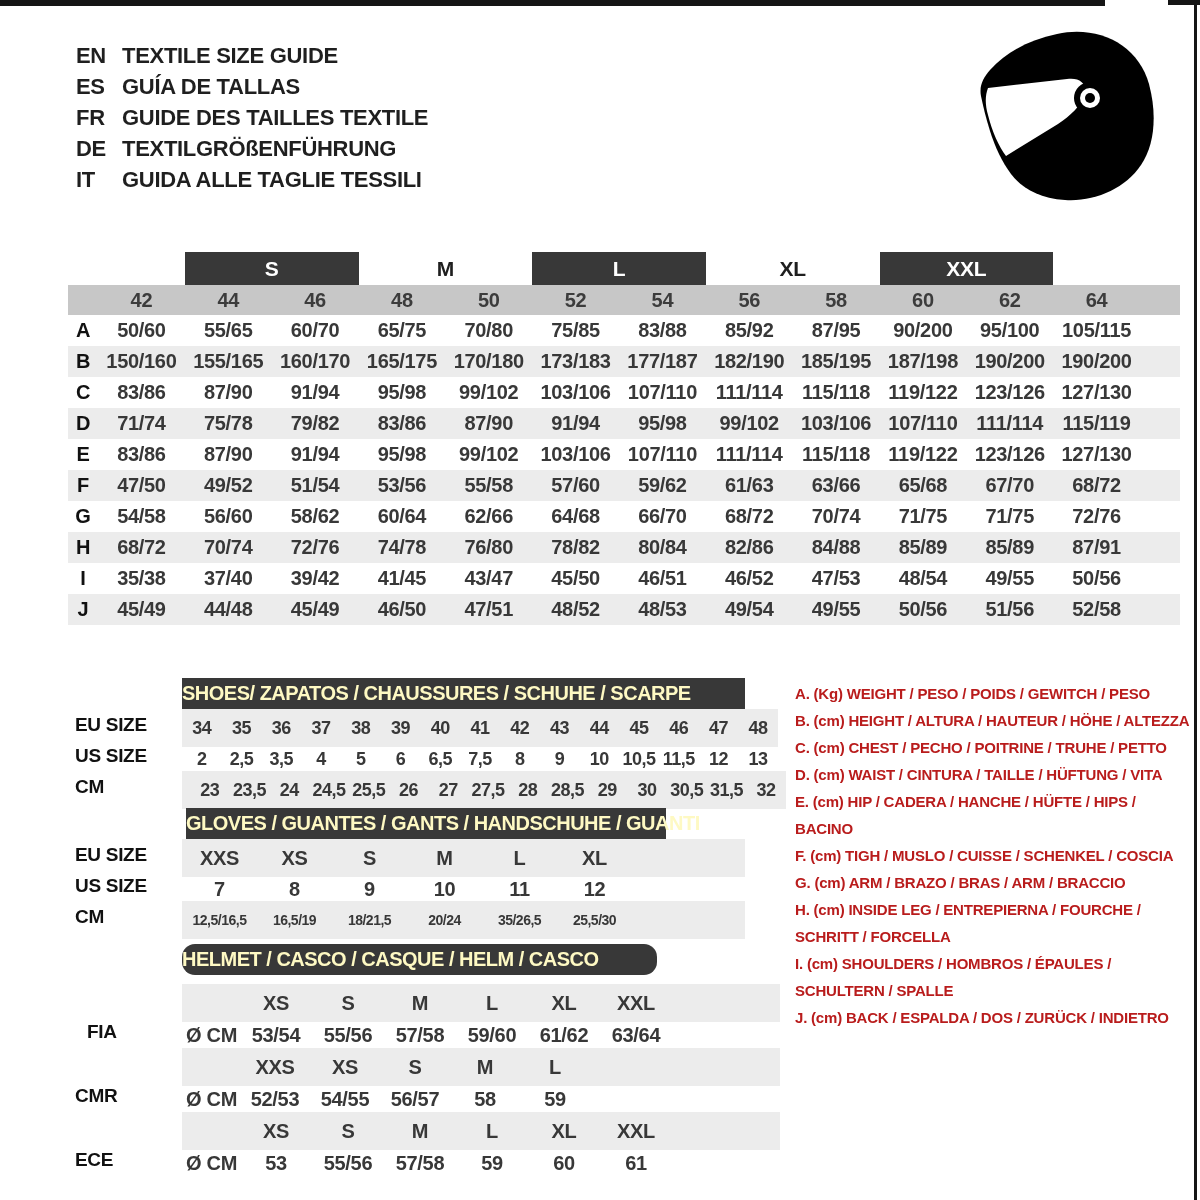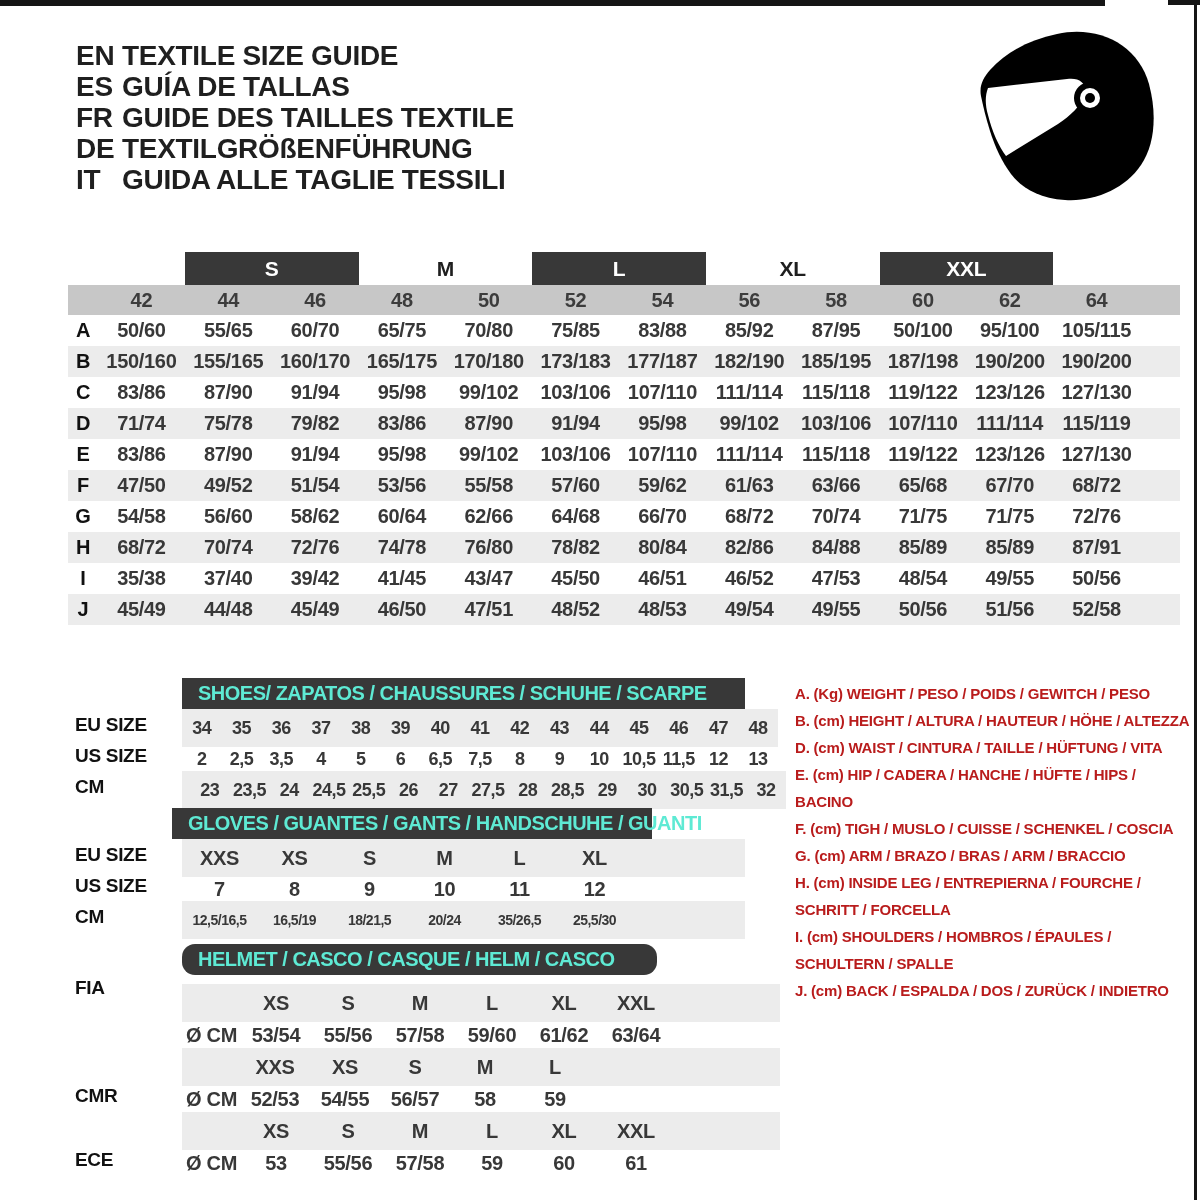--- a/index.html
+++ b/index.html
@@ -6,43 +6,43 @@
   .page{position:relative;width:1200px;height:1200px;background:#ffffff;overflow:hidden;
         font-family:"Liberation Sans",sans-serif;font-weight:bold;color:#1f1f1f;letter-spacing:-0.3px;}
 
   
   .top-rule{position:absolute;left:0;top:0;width:1105px;height:6px;background:#151515;}
   .corner-rule{position:absolute;left:1168px;top:0;width:32px;height:5px;background:#151515;}
   .right-rule{position:absolute;left:1194px;top:0;width:3px;height:1200px;background:#151515;}
 
   
   .languages{position:absolute;left:76px;top:40px;}
-  .lang-row{display:flex;font-size:28px;line-height:31px;}
+  .lang-row{display:flex;font-size:22px;line-height:31px;}
   .lang-code{width:46px;}
 
   .helmet-art{position:absolute;left:975px;top:28px;}
 
   
   .main-table{position:absolute;left:68px;top:252px;width:1112px;}
   .band{display:grid;grid-template-columns:30px 1fr 40px;}
   .cells{display:grid;}
   .cells > div{display:flex;align-items:center;justify-content:center;white-space:nowrap;}
   .c12{grid-template-columns:repeat(12,1fr);}
   .groups{display:grid;grid-template-columns:30px repeat(12,1fr) 40px;height:33px;}
   .group{display:flex;align-items:center;justify-content:center;font-size:21px;}
   .group.boxed{background:#383838;color:#fff;}
   .numbers{height:30px;background:#c7c7c7;}
   .numbers .cells > div{font-size:20px;color:#3c3c3c;}
   .mrow{height:31px;font-size:20px;color:#383838;}
   .mrows > .mrow:nth-child(even){background:#ececec;}
   .mlabel{display:flex;align-items:center;justify-content:center;font-size:20px;color:#111;}
 
   
-  .section-title{position:absolute;height:31px;background:#383838;color:#5eead4;display:flex;
-                 align-items:center;padding-left:16px;box-sizing:border-box;font-size:20px;letter-spacing:-0.5px;white-space:nowrap;}
+  .section-title{position:absolute;height:31px;background:#383838;color:#fef9c3;display:flex;
+                 align-items:center;padding-left:0;box-sizing:border-box;font-size:20px;letter-spacing:-0.5px;white-space:nowrap;}
 
   
   .side-label{position:absolute;left:75px;height:31px;display:flex;align-items:center;font-size:19px;color:#111;white-space:nowrap;}
 
   
   .subrow{position:absolute;height:38px;font-size:20px;color:#383838;}
   .subrow.gray{background:#ececec;}
   .subrow .cells{height:100%;}
   .shoes-cells{grid-template-columns:repeat(15,1fr);font-size:18px;letter-spacing:-0.5px;}
   .gloves-cells{grid-template-columns:repeat(6,75px) 1fr;}
@@ -130,21 +130,21 @@
           <div class="cells c12">
             <div class="">50/60</div>
             <div class="">55/65</div>
             <div class="">60/70</div>
             <div class="">65/75</div>
             <div class="">70/80</div>
             <div class="">75/85</div>
             <div class="">83/88</div>
             <div class="">85/92</div>
             <div class="">87/95</div>
-            <div class="">50/100</div>
+            <div class="">90/200</div>
             <div class="">95/100</div>
             <div class="">105/115</div>
           </div>
           <div></div>
         </div>
       <div class="band mrow">
           <div class="mlabel">B</div>
           <div class="cells c12">
             <div class="">150/160</div>
             <div class="">155/165</div>
@@ -363,21 +363,21 @@
         <div class="">28</div>
         <div class="">28,5</div>
         <div class="">29</div>
         <div class="">30</div>
         <div class="">30,5</div>
         <div class="">31,5</div>
         <div class="">32</div>
       </div>
     </div>
 
-  <div class="section-title" style="left:172px;top:808px;width:480px;">GLOVES / GUANTES / GANTS / HANDSCHUHE / GUANTI</div>
+  <div class="section-title" style="left:186px;top:808px;width:480px;">GLOVES / GUANTES / GANTS / HANDSCHUHE / GUANTI</div>
   <div class="side-label" style="top:839px;">EU SIZE</div>
   <div class="side-label" style="top:870px;">US SIZE</div>
   <div class="side-label" style="top:901px;">CM</div>
   <div class="subrow gray" style="left:182px;top:839px;width:563px;">
       <div class="cells gloves-cells">
         <div class="">XXS</div>
         <div class="">XS</div>
         <div class="">S</div>
         <div class="">M</div>
         <div class="">L</div>
@@ -413,21 +413,21 @@
         <div class="cells hcells6">
           <div class="">XS</div>
           <div class="">S</div>
           <div class="">M</div>
           <div class="">L</div>
           <div class="">XL</div>
           <div class="">XXL</div>
         </div>
       </div>
   </div>
-  <div class="side-label" style="top:972px;">FIA</div>
+  <div class="side-label" style="top:1016px;margin-left:12px;">FIA</div>
   <div class="subrow" style="left:182px;top:1016px;width:598px;">
     <div class="helm-grid">
         <div class="unit">Ø CM</div>
         <div class="cells hcells6">
           <div class="">53/54</div>
           <div class="">55/56</div>
           <div class="">57/58</div>
           <div class="">59/60</div>
           <div class="">61/62</div>
           <div class="">63/64</div>
@@ -485,20 +485,21 @@
           <div class="">59</div>
           <div class="">60</div>
           <div class="">61</div>
         </div>
       </div>
   </div>
 
   <div class="legend">
       <div class="legend-item">A. (Kg) WEIGHT / PESO / POIDS / GEWITCH / PESO</div>
       <div class="legend-item">B. (cm) HEIGHT / ALTURA / HAUTEUR / HÖHE / ALTEZZA</div>
+      <div class="legend-item">C. (cm) CHEST / PECHO / POITRINE / TRUHE / PETTO</div>
       <div class="legend-item">D. (cm) WAIST / CINTURA / TAILLE / HÜFTUNG / VITA</div>
       <div class="legend-item">E. (cm) HIP / CADERA / HANCHE / HÜFTE / HIPS / BACINO</div>
       <div class="legend-item">F. (cm) TIGH / MUSLO / CUISSE / SCHENKEL / COSCIA</div>
       <div class="legend-item">G. (cm) ARM / BRAZO / BRAS / ARM / BRACCIO</div>
       <div class="legend-item">H. (cm) INSIDE LEG / ENTREPIERNA / FOURCHE / SCHRITT / FORCELLA</div>
       <div class="legend-item">I. (cm) SHOULDERS / HOMBROS / ÉPAULES / SCHULTERN / SPALLE</div>
       <div class="legend-item">J. (cm) BACK / ESPALDA / DOS / ZURÜCK / INDIETRO</div>
     </div>
 
 </div>

